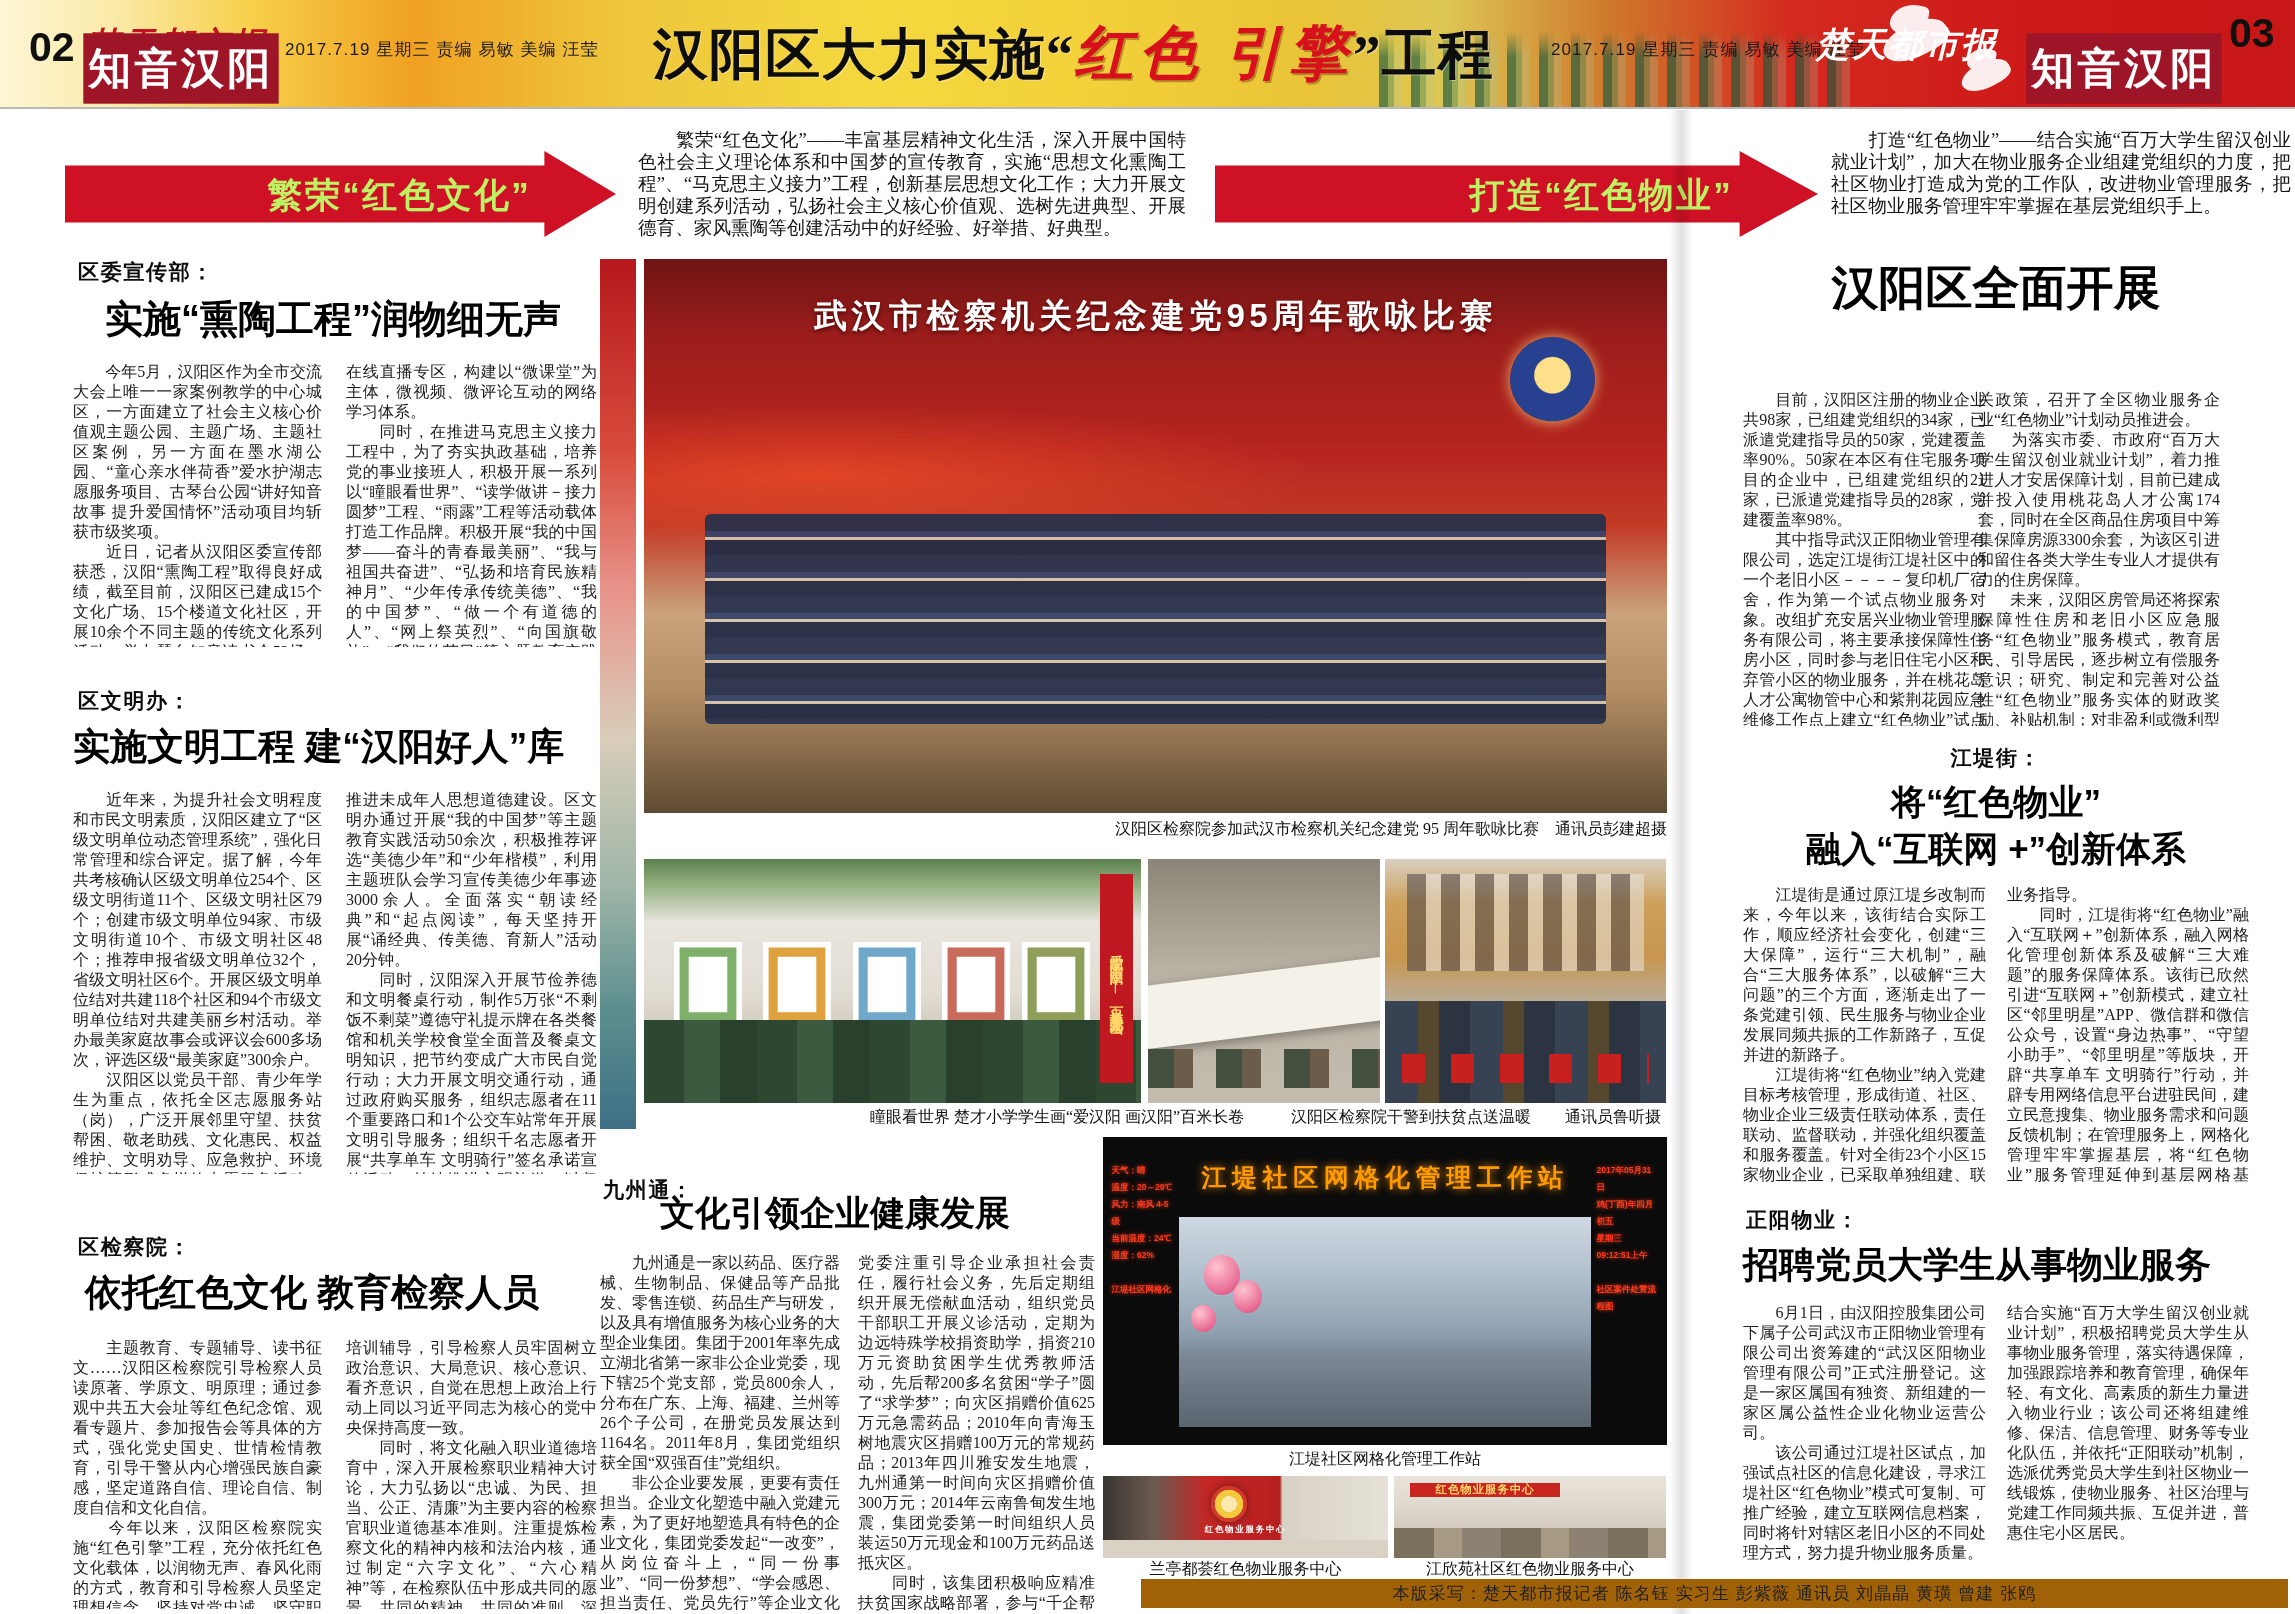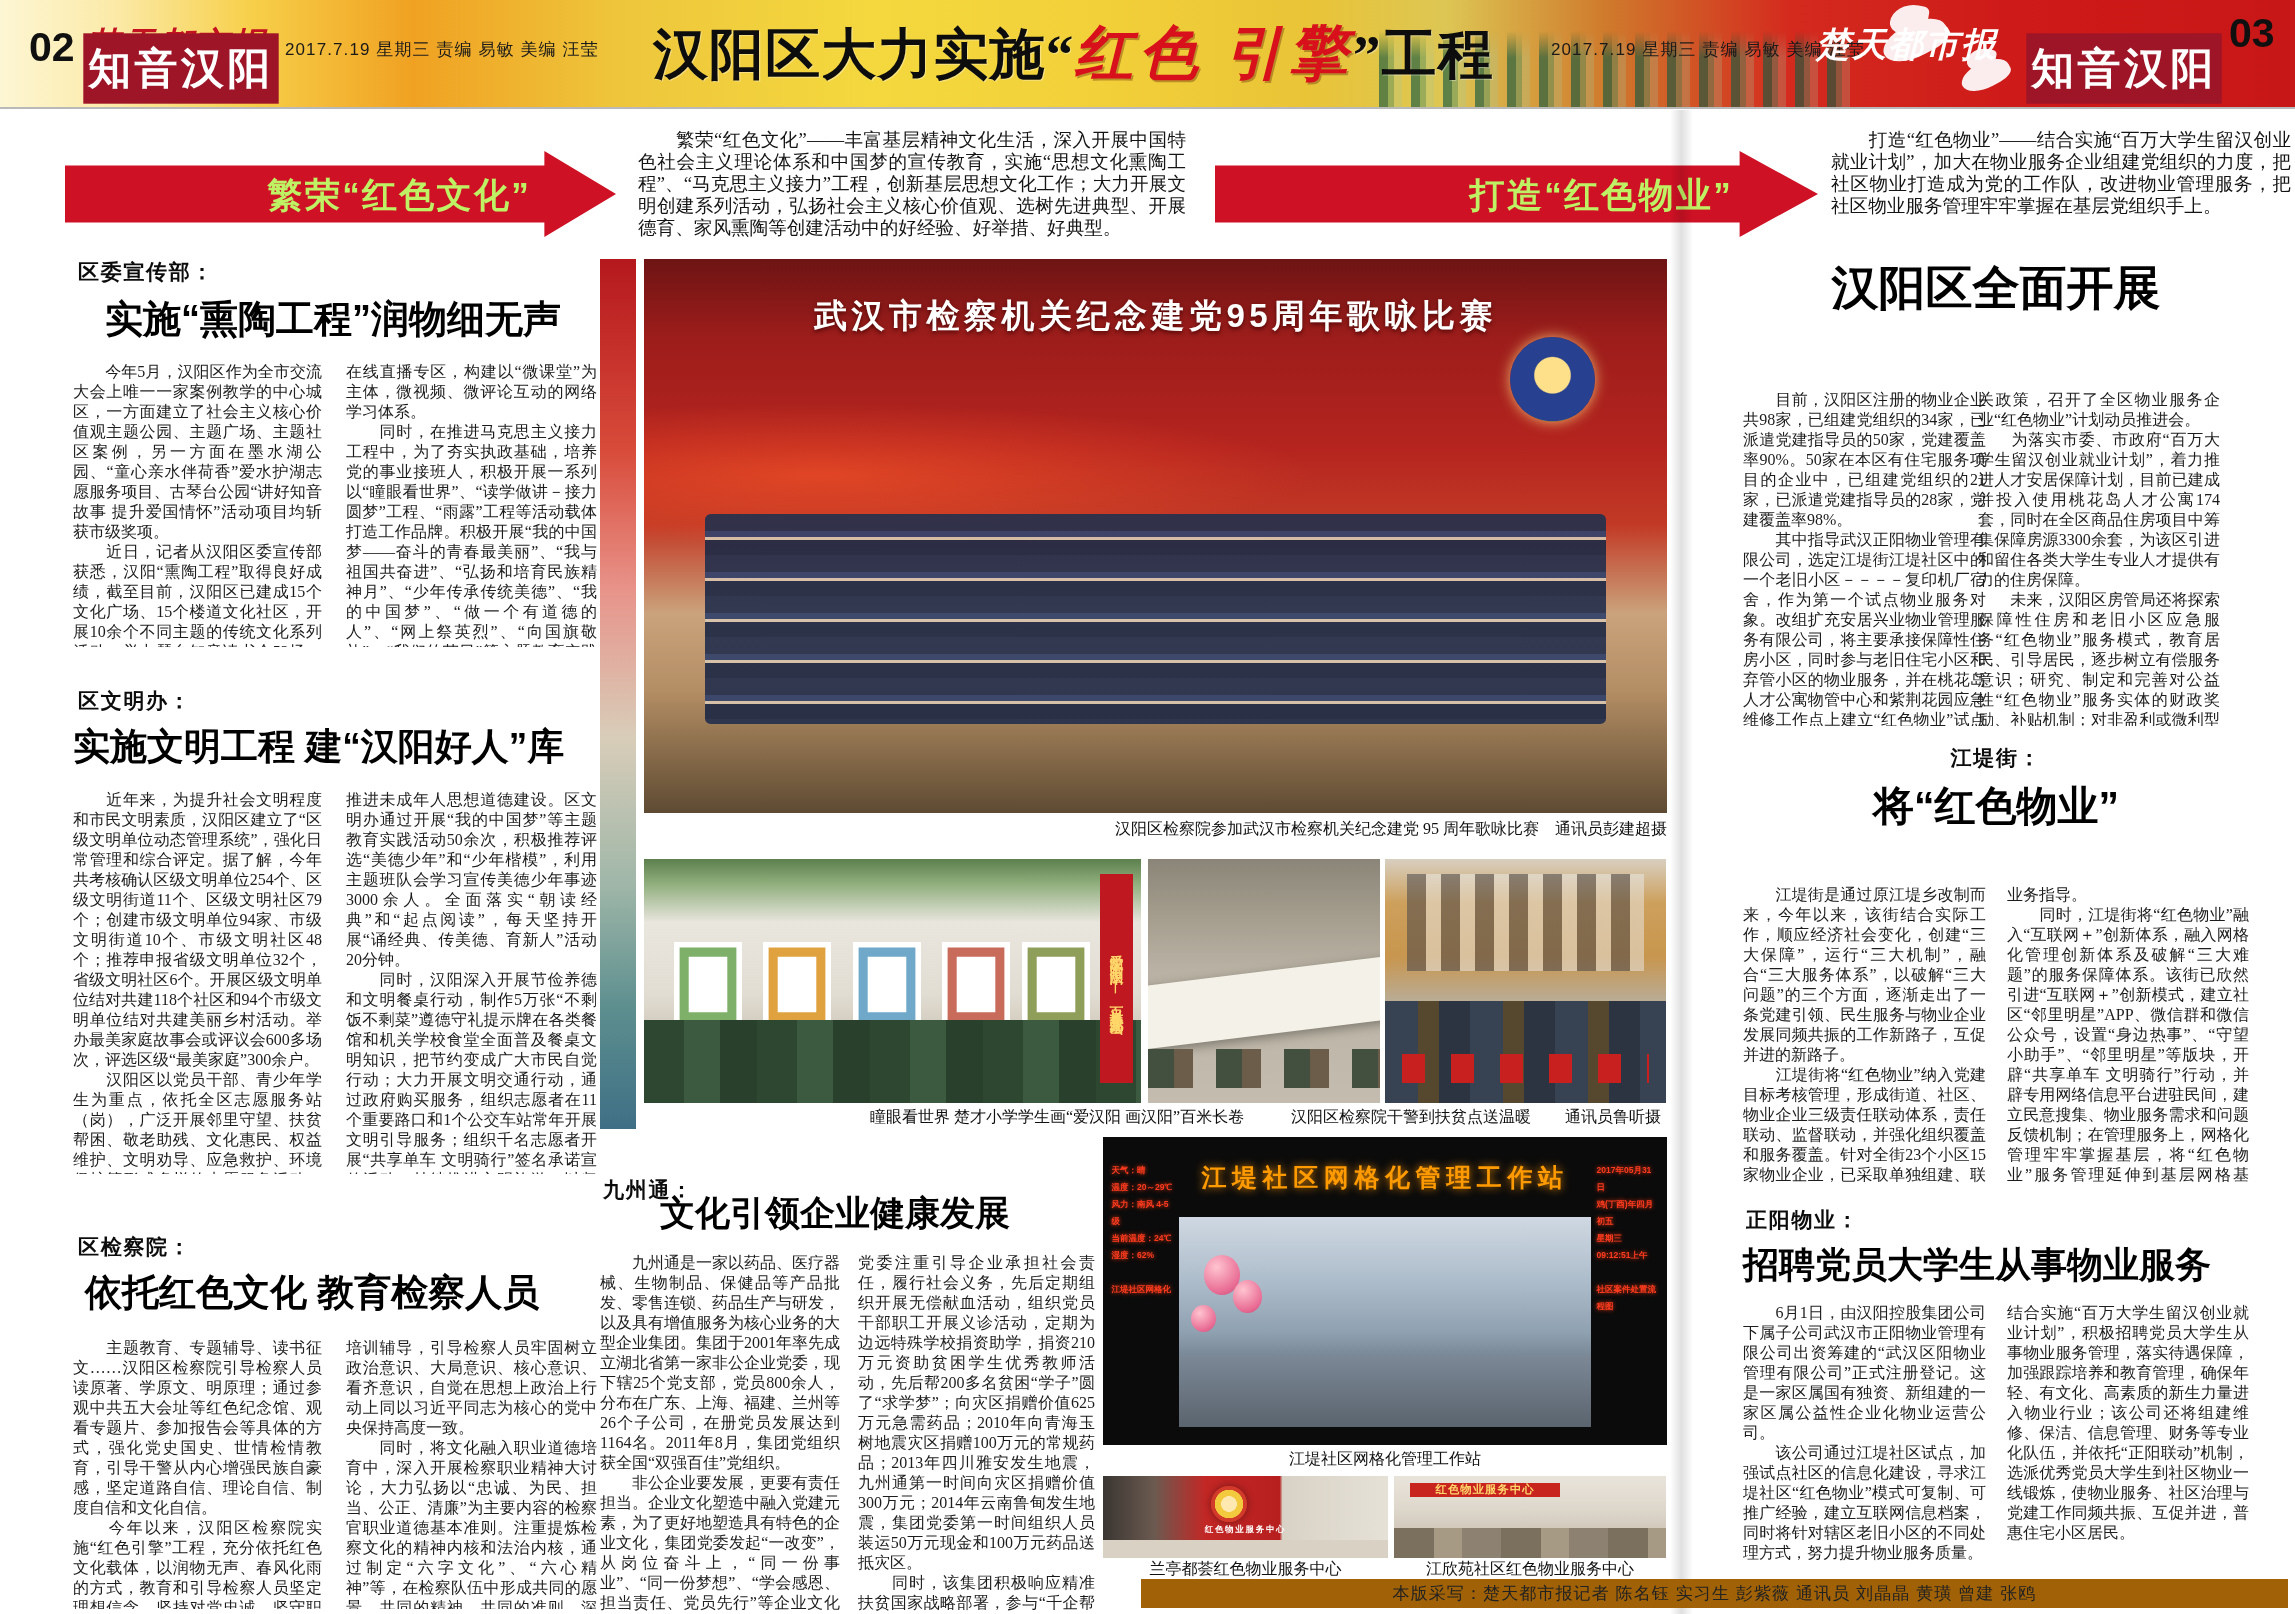--- a/index.html
+++ b/index.html
@@ -256,21 +256,22 @@
   <div id="fold" class="abs" style="left:1670px;top:110px;width:22.6px;height:1505px;"></div>
 
   <div class="abs art-title" style="left:1743px;top:257px;width:506px;text-align:center;font-size:47px;">汉阳区全面开展</div>
   <div class="abs body-col" style="left:1743px;top:390px;width:243px;height:336px;">　　目前，汉阳区注册的物业企业共98家，已组建党组织的34家，已派遣党建指导员的50家，党建覆盖率90%。50家在本区有住宅服务项目的企业中，已组建党组织的21家，已派遣党建指导员的28家，党建覆盖率98%。
 　　其中指导武汉正阳物业管理有限公司，选定江堤街江堤社区中的一个老旧小区－－－－复印机厂宿舍，作为第一个试点物业服务对象。改组扩充安居兴业物业管理服务有限公司，将主要承接保障性住房小区，同时参与老旧住宅小区和弃管小区的物业服务，并在桃花岛人才公寓物管中心和紫荆花园应急维修工作点上建立“红色物业”试点基地，探索保障性住房和老旧小区应急服务“红色物业”服务模式。鼓励现有民营物业企业积极参与“红色物业”计划，大力宣传有</div>
   <div class="abs body-col" style="left:1978px;top:390px;width:242px;height:336px;">关政策，召开了全区物业服务企业“红色物业”计划动员推进会。
 　　为落实市委、市政府“百万大学生留汉创业就业计划”，着力推进人才安居保障计划，目前已建成并投入使用桃花岛人才公寓174套，同时在全区商品住房项目中筹集保障房源3300余套，为该区引进和留住各类大学生专业人才提供有力的住房保障。
 　　未来，汉阳区房管局还将探索保障性住房和老旧小区应急服务“红色物业”服务模式，教育居民、引导居民，逐步树立有偿服务意识；研究、制定和完善对公益性“红色物业”服务实体的财政奖励、补贴机制；对非盈利或微利型公益性物业服务企业，出台税收减免或返还政策；对物业企业招聘大学生，在收入、住房等方面给予保障政策，让企业留住人才，让员工安心工作，促进企业发展壮大。</div>
 
   <div class="abs kicker" style="left:1743px;top:747px;width:506px;text-align:center;">江堤街：</div>
-  <div class="abs art-title" style="left:1743px;top:779px;width:506px;text-align:center;font-size:41px;">将“红色物业”</div>
+  <div class="abs art-title" style="left:1743px;top:779px;width:506px;text-align:center;font-size:35px;">将“红色物业”</div>
+  <div class="abs art-title" style="left:1743px;top:826px;width:506px;text-align:center;font-size:35px;">融入“互联网 +”创新体系</div>
   <div class="abs body-col" style="left:1743px;top:885px;width:243px;height:299px;">　　江堤街是通过原江堤乡改制而来，今年以来，该街结合实际工作，顺应经济社会变化，创建“三大保障”，运行“三大机制”，融合“三大服务体系”，以破解“三大问题”的三个方面，逐渐走出了一条党建引领、民生服务与物业企业发展同频共振的工作新路子，互促并进的新路子。
 　　江堤街将“红色物业”纳入党建目标考核管理，形成街道、社区、物业企业三级责任联动体系，责任联动、监督联动，并强化组织覆盖和服务覆盖。针对全街23个小区15家物业企业，已采取单独组建、联合组建、选派党建指导员等方式，其中已组建党组织的5家，组织覆盖率达100%；并派党建指导员的5家，百分百确保党组织在每个住宅小区、每个物业服务项目和形成覆盖。目前全街已安排13名党员大学生从事社区物业管理工作，接受区房管局的管理和</div>
   <div class="abs body-col" style="left:2007px;top:885px;width:242px;height:299px;">业务指导。
 　　同时，江堤街将“红色物业”融入“互联网＋”创新体系，融入网格化管理创新体系及破解“三大难题”的服务保障体系。该街已欣然引进“互联网＋”创新模式，建立社区“邻里明星”APP、微信群和微信公众号，设置“身边热事”、“守望小助手”、“邻里明星”等版块，开辟“共享单车 文明骑行”行动，并辟专用网络信息平台进驻民间，建立民意搜集、物业服务需求和问题反馈机制；在管理服务上，网格化管理牢牢掌握基层，将“红色物业”服务管理延伸到基层网格基础，单位网格基础年限固定，充分整合了“红色物业”资源。
 　　全街多个住宅小区“红色物业”项目设立了政务服务代办点，从早7点到晚24点由大学生轮流值守在便民服务代办点，为居民构建了15分钟便民服务圈。</div>
 
   <div class="abs kicker" style="left:1746px;top:1209px;">正阳物业：</div>
   <div class="abs art-title" style="left:1743px;top:1241px;width:506px;text-align:left;font-size:36px;">招聘党员大学生从事物业服务</div>
   <div class="abs body-col" style="left:1743px;top:1303px;width:243px;height:263px;">　　6月1日，由汉阳控股集团公司下属子公司武汉市正阳物业管理有限公司出资筹建的“武汉区阳物业管理有限公司”正式注册登记。这是一家区属国有独资、新组建的一家区属公益性企业化物业运营公司。
 　　该公司通过江堤社区试点，加强试点社区的信息化建设，寻求江堤社区“红色物业”模式可复制、可推广经验，建立互联网信息档案，同时将针对辖区老旧小区的不同处理方式，努力提升物业服务质量。</div>

